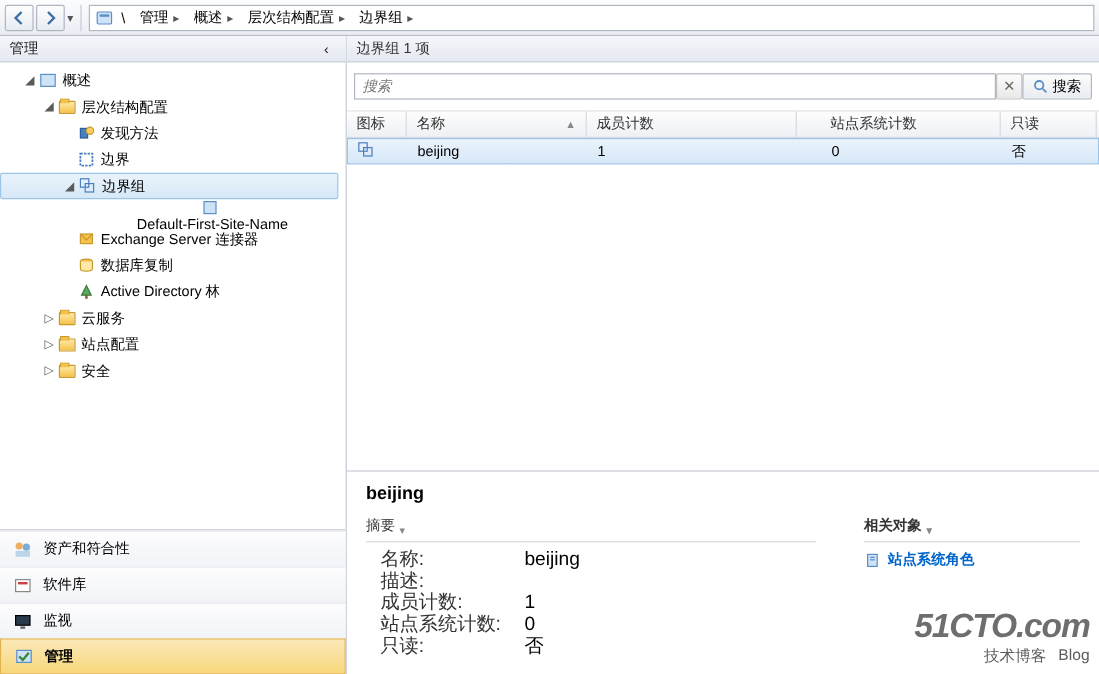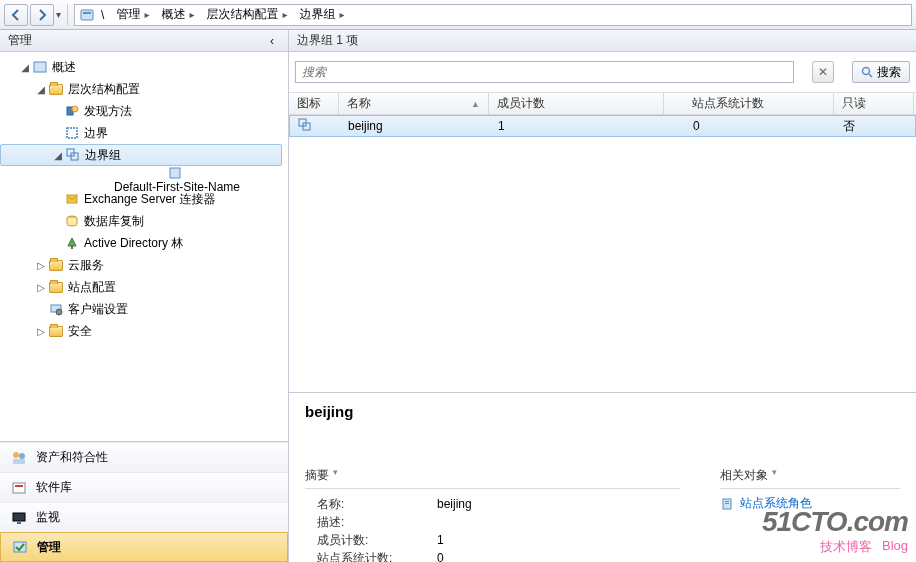--- a/index.html
+++ b/index.html
@@ -35,21 +35,21 @@
 
 
 .bottom-nav { border-top: 1px solid #c5cad6; }
 .bottom-nav .nav-item { height: 30px; display: flex; align-items: center; padding: 0 10px; gap: 8px; border-top: 1px solid #e6e8ee; background: linear-gradient(#fdfdfe,#f1f3f7); }
 .bottom-nav .nav-item.active { background: linear-gradient(#fbe8b8,#f7d77b); border: 1px solid #e0b34b; font-weight: bold; }
 .nav-icon { width: 18px; height: 18px; display: inline-flex; align-items: center; justify-content: center; }
 
 
 .right-panel { flex: 1; display: flex; flex-direction: column; }
 .list-header { height: 22px; background: linear-gradient(#f4f6fa,#e4e8f0); border-bottom: 1px solid #c5cad6; display: flex; align-items: center; padding: 0 8px; color: #333; }
-.search-row { height: 30px; display: flex; align-items: center; padding: 20px 6px; gap: 18px; border-bottom: 1px solid #e0e0e0; }
+.search-row { height: 30px; display: flex; align-items: center; padding: 20px 6px; gap: 0; border-bottom: 1px solid #e0e0e0; }
 .search-box { flex: 1; height: 22px; border: 1px solid #b0b6c4; display: flex; align-items: center; }
 .search-input { flex: 1; border: none; outline: none; padding: 0 6px; font-size: 12px; font-style: italic; color: #888; background: transparent; }
 .clear-btn { width: 22px; height: 22px; border: 1px solid #c0c0c0; background: linear-gradient(#fcfcfc,#e8e8e8); display: flex; align-items: center; justify-content: center; color: #666; border-radius: 2px; }
 .search-btn { height: 22px; padding: 0 8px; border: 1px solid #b0b6c4; background: linear-gradient(#fcfcfc,#e8ecf2); display: flex; align-items: center; gap: 4px; border-radius: 2px; }
 
 
 .table-wrap { flex: 1; overflow: auto; }
 .grid-header { display: flex; height: 22px; background: linear-gradient(#fdfdfd,#eef1f5); border-bottom: 1px solid #d6d9e0; }
 .grid-header .col { border-right: 1px solid #d6d9e0; padding: 0 8px; display: flex; align-items: center; color: #333; }
 .col-icon { width: 50px; }
@@ -59,29 +59,29 @@
 .col-readonly { width: 80px; }
 .grid-row { display: flex; height: 22px; align-items: center; }
 .grid-row.selected { background: linear-gradient(#eaf3fb,#d6e8f8); border: 1px solid #9cc3e8; }
 .grid-row .cell { padding: 0 8px; }
 
 
 .details { border-top: 1px solid #c5cad6; padding: 10px 16px; height: 170px; display: flex; flex-direction: column; }
 .details-title { font-size: 15px; font-weight: bold; margin-bottom: 10px; }
 .details-body { display: flex; gap: 40px; }
 .details-section { flex: 1; }
-.section-label { color: #333; font-size: 12px; margin-bottom: 6px; padding-bottom: 4px; border-bottom: 1px solid #d6d9e0; display: flex; align-items: flex-start; gap: 4px; margin-top: 37px; }
-.kv { display: flex; font-size: 12px; line-height: 18px; padding-left: 12px; }
+.section-label { color: #333; font-size: 12px; margin-bottom: 6px; padding-bottom: 4px; border-bottom: 1px solid #d6d9e0; display: flex; align-items: flex-end; gap: 4px; }
+.kv { display: flex; font-size: 16px; line-height: 18px; padding-left: 12px; }
 .kv .k { width: 120px; color: #333; }
 .link { color: #0066cc; display: flex; align-items: center; gap: 6px; }
 
 
 .watermark { position: absolute; right: 8px; bottom: 6px; font-family: Arial, sans-serif; text-align: center; pointer-events: none; opacity: 0.85; }
 .watermark .l1 { font-size: 28px; font-weight: bold; font-style: italic; color: #555; letter-spacing: -1px; }
-.watermark .l2 { font-size: 13px; color: #ec4899; display:flex; gap:10px; justify-content:flex-end;}
+.watermark .l2 { font-size: 13px; color: #404040; display:flex; gap:10px; justify-content:flex-end;}
 
 
 .folder { width: 14px; height: 11px; background: linear-gradient(#ffe9a8,#f4c24a); border: 1px solid #c99a2e; border-radius: 1px; position: relative; }
 .folder::before { content: ""; position: absolute; top: -3px; left: 0; width: 6px; height: 3px; background: #f4c24a; border: 1px solid #c99a2e; border-bottom: none; border-radius: 1px 1px 0 0; }
 </style>
 </head>
 <body>
 
 <div class="top-toolbar">
   <div class="nav-btn">
@@ -224,30 +224,20 @@
           <span>云服务</span>
         </div>
       <div class="tree-item indent-2">
           <span class="twisty">▷</span>
           <span class="tree-icon">
             <div class="folder"></div>
           </span>
           <span>站点配置</span>
         </div>
       <div class="tree-item indent-2">
-          <span class="twisty"></span>
-          <span class="tree-icon">
-            <svg width="14" height="14">
-              <rect x="2" y="3" width="10" height="7" fill="#cfe3f7" stroke="#5a8ec6"></rect>
-              <circle cx="10" cy="10" r="3" fill="#888" stroke="#555"></circle>
-            </svg>
-          </span>
-          <span>客户端设置</span>
-        </div>
-      <div class="tree-item indent-2">
           <span class="twisty">▷</span>
           <span class="tree-icon">
             <div class="folder"></div>
           </span>
           <span>安全</span>
         </div>
     </div>
     <div class="bottom-nav">
       <div class="nav-item">
           <span class="nav-icon">
@@ -353,21 +343,21 @@
             </div>
           <div class="kv">
               <span class="k">站点系统计数:</span>
               <span>0</span>
             </div>
           <div class="kv">
               <span class="k">只读:</span>
               <span>否</span>
             </div>
         </div>
-        <div class="details-section" style="max-width:180px;">
+        <div class="details-section" style="max-width:180px;font-weight:bold;">
           <div class="section-label">
               <span>相关对象</span>
               <span style="color:#888;font-size:9px;">▾</span>
             </div>
           <div class="link">
             <svg width="14" height="14">
                 <rect x="3" y="2" width="8" height="10" fill="#cfe3f7" stroke="#5a8ec6"></rect>
                 <rect x="5" y="4" width="4" height="1" fill="#5a8ec6"></rect>
                 <rect x="5" y="6" width="4" height="1" fill="#5a8ec6"></rect>
               </svg>

